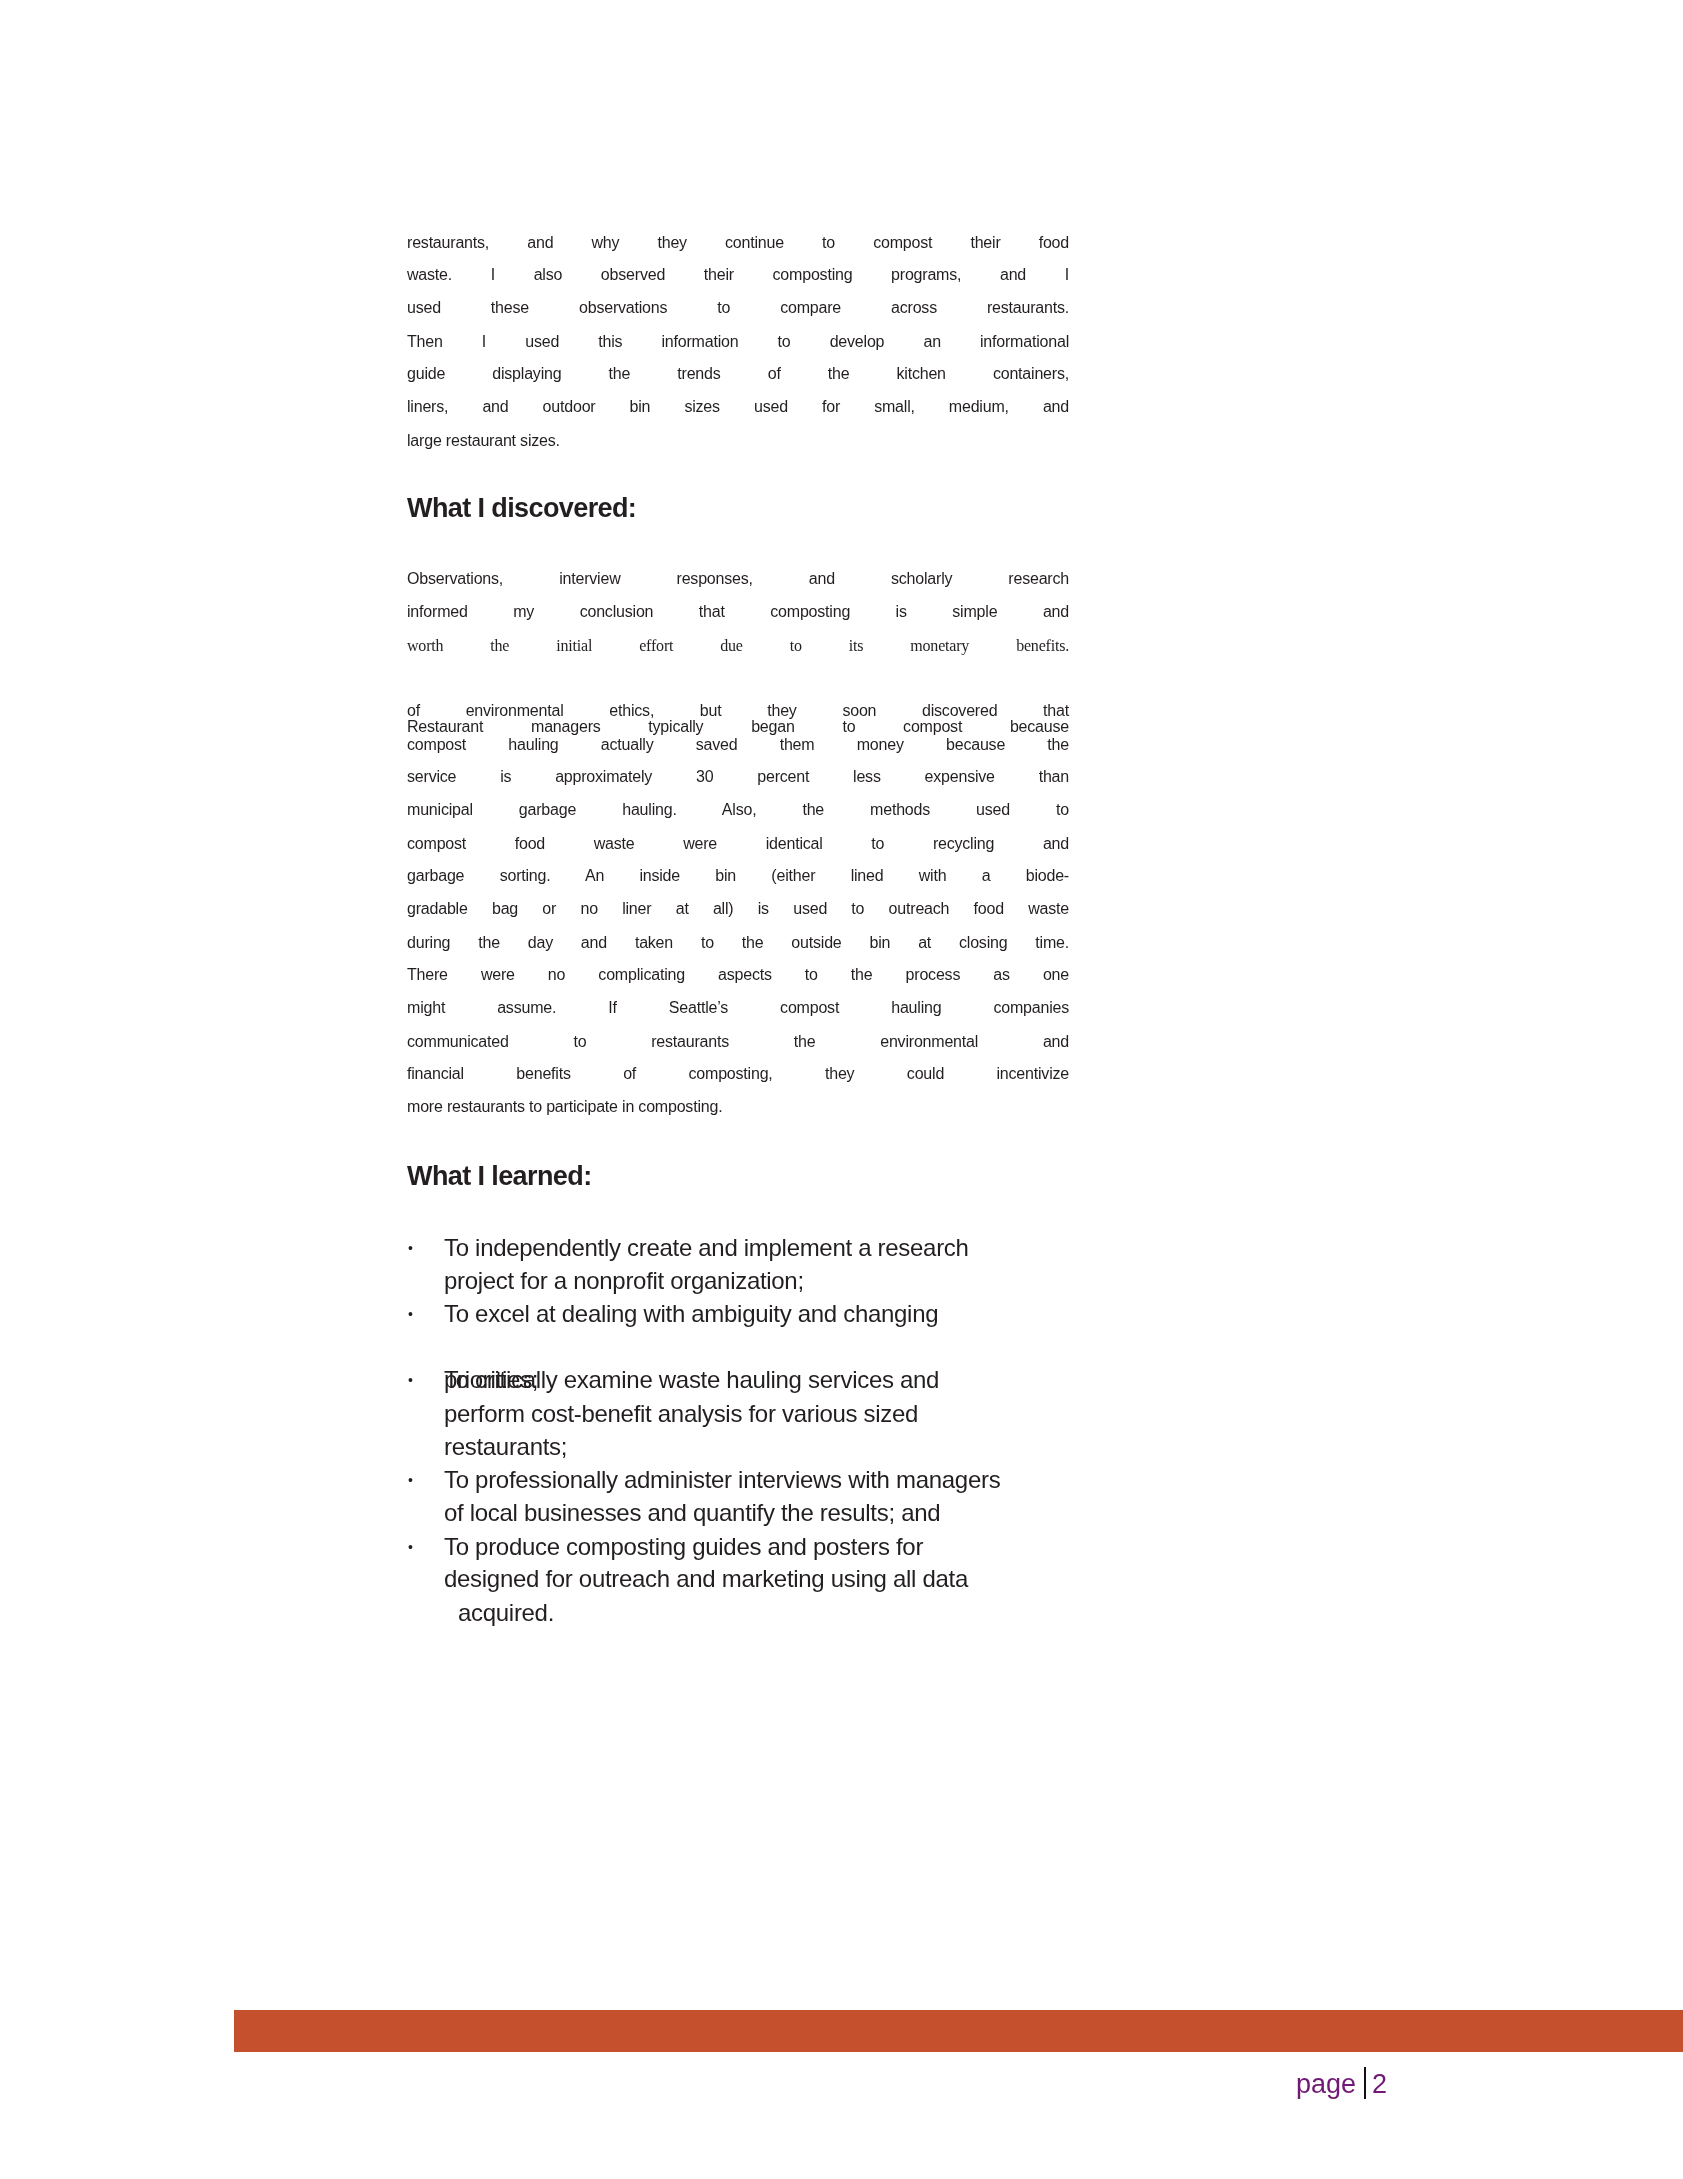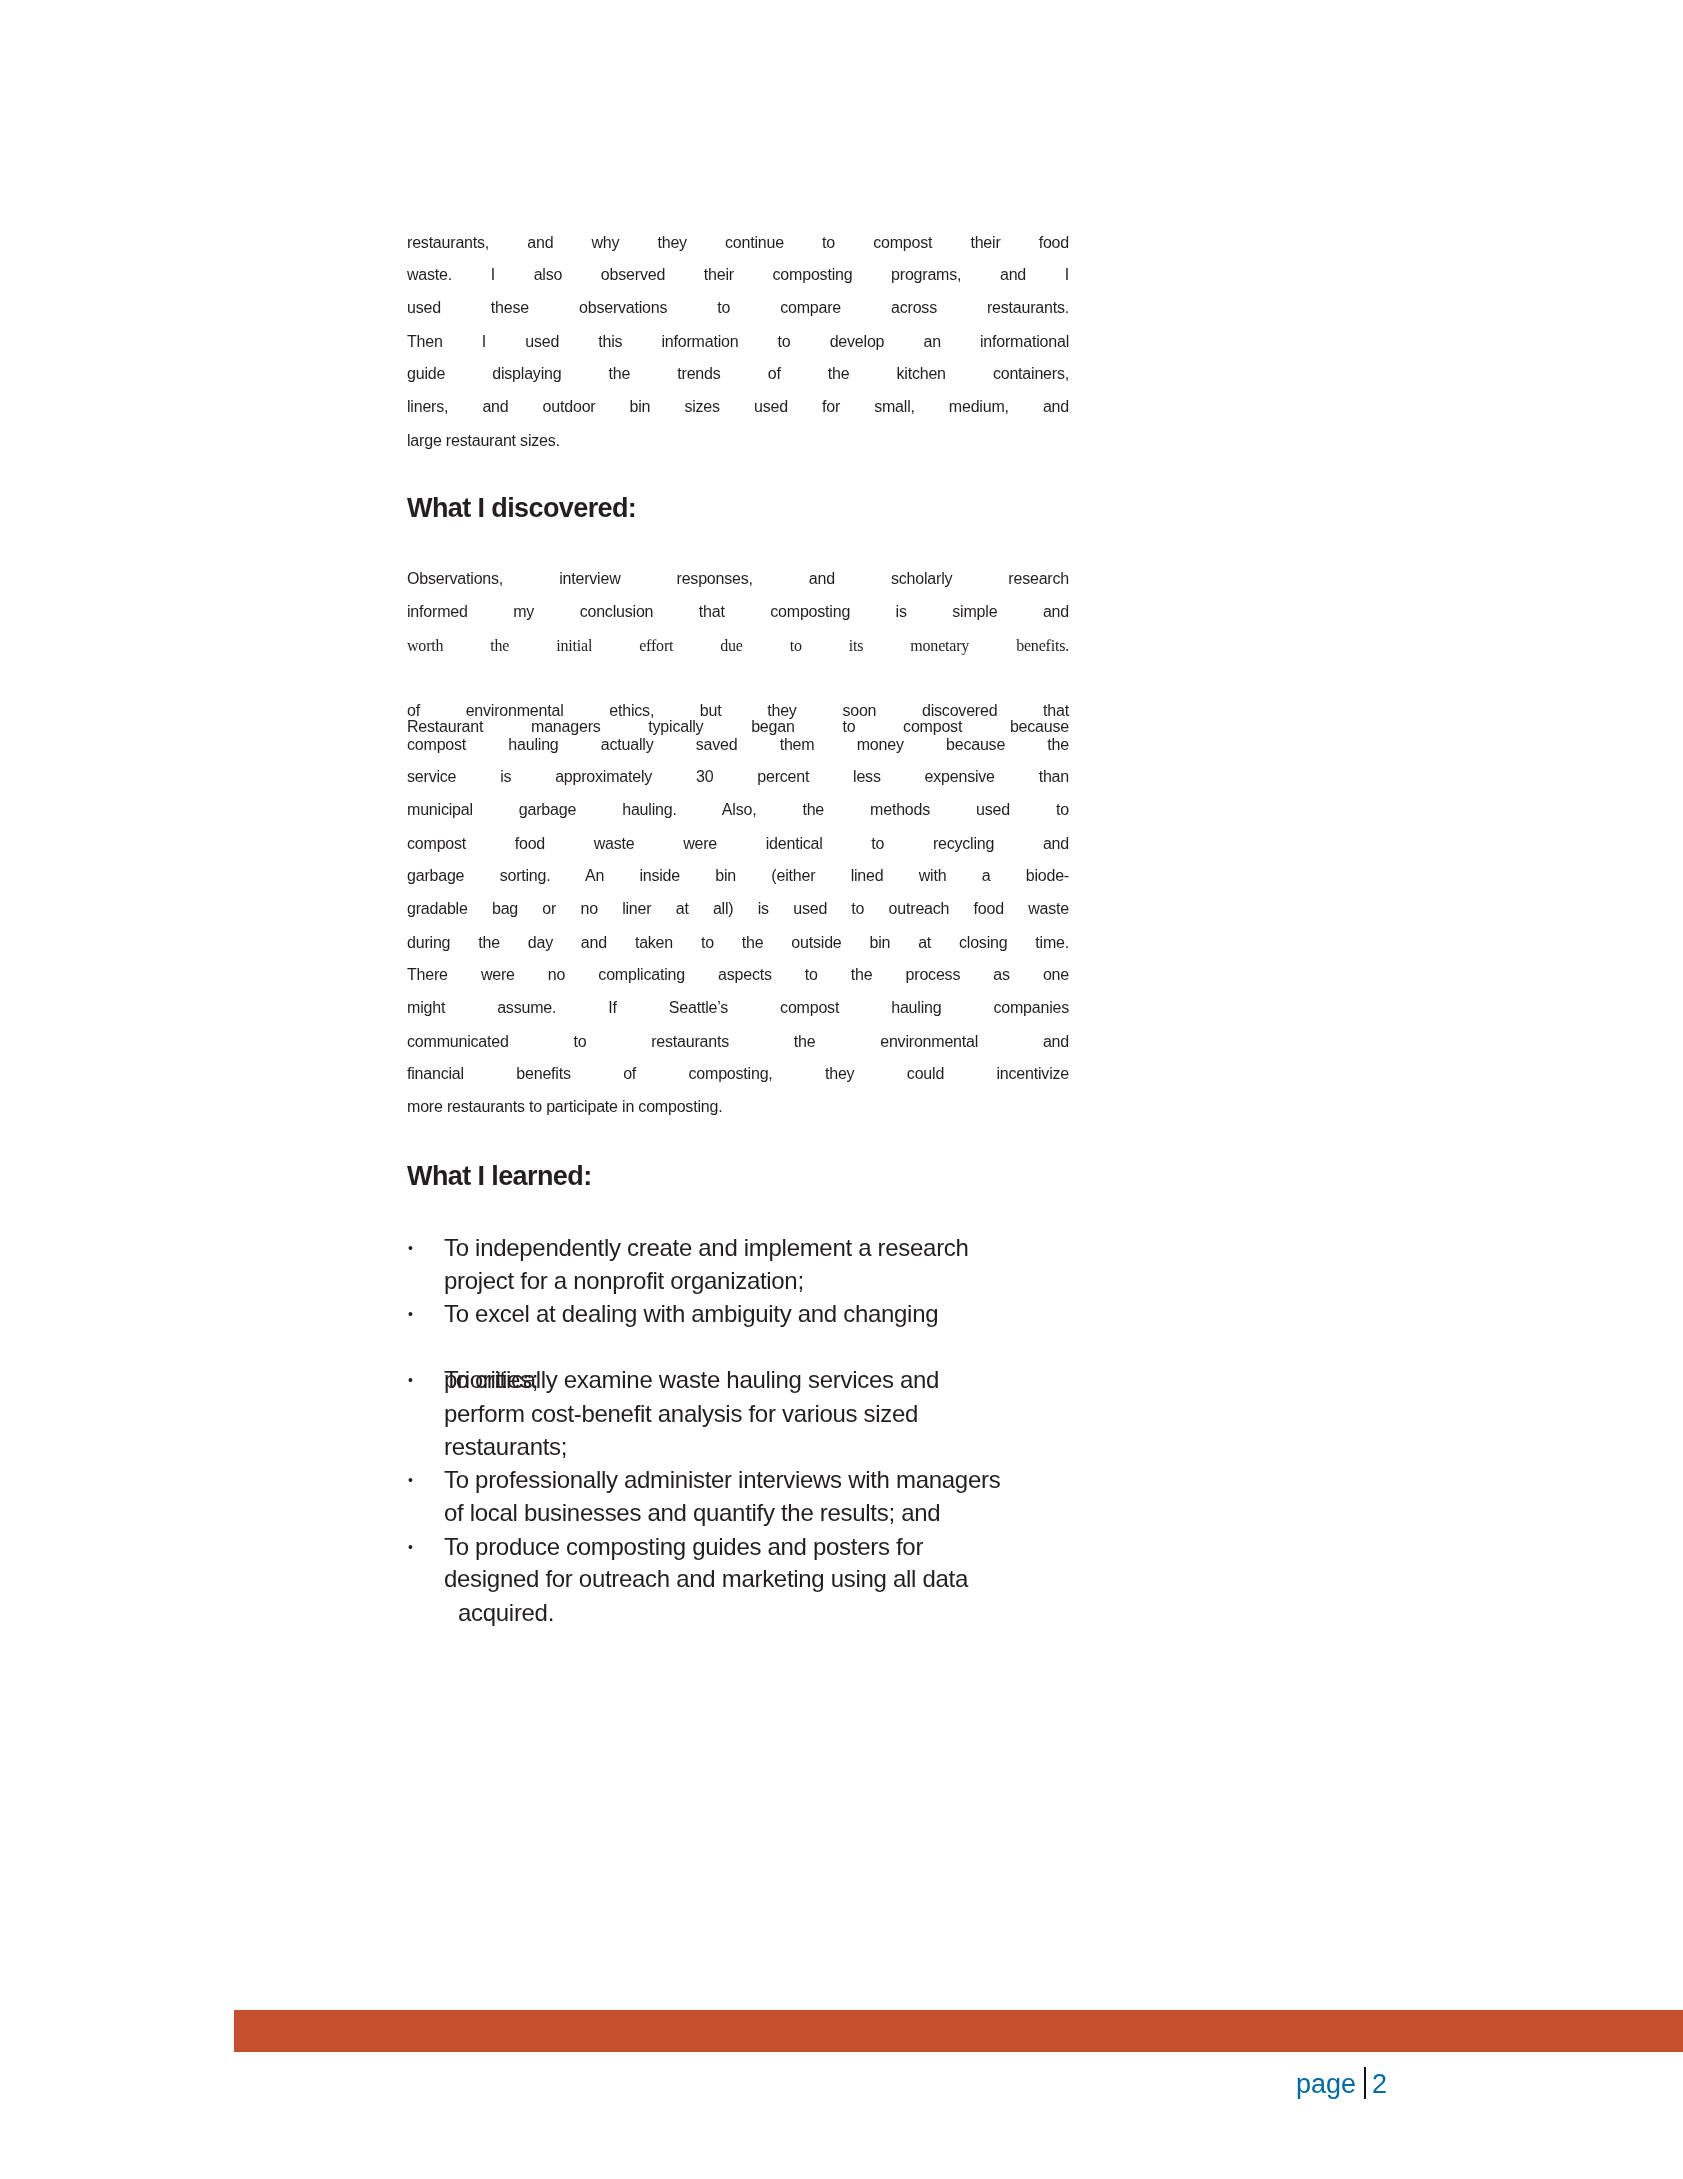--- a/index.html
+++ b/index.html
@@ -7,21 +7,21 @@
          font-family: "Liberation Sans", "DejaVu Sans", sans-serif; color: #231f20; }
   .col { position: absolute; left: 407px; width: 662px; }
   .line { position: absolute; left: 0; width: 662px; height: 34px; font-size: 16px; line-height: 34px;
           white-space: nowrap; text-align: justify; text-align-last: justify; letter-spacing: -0.2px; }
   .line.last { text-align-last: left; }
   .heading { position: absolute; left: 0; font-size: 27px; font-weight: bold; line-height: 34px;
              letter-spacing: -0.6px; white-space: nowrap; }
   .bullet-dot { position: absolute; left: 1px; width: 8px; height: 34px; line-height: 34px; font-size: 14px; }
   .bline { position: absolute; left: 37px; font-size: 24px; line-height: 34px; white-space: nowrap; letter-spacing: -0.3px; }
   .footer-bar { position: absolute; left: 234px; right: 0; top: 2010px; height: 42px; }
-  .page-num { position: absolute; left: 1296px; top: 2067px; font-size: 27px; line-height: 34px; white-space: nowrap; color: #0369a1; }
+  .page-num { position: absolute; left: 1296px; top: 2067px; font-size: 27px; line-height: 34px; white-space: nowrap; color: #701a75; }
   .page-sep { display: inline-block; width: 2px; height: 32px; background: #111; vertical-align: -6px; margin: 0 6px 0 8px; }
 </style>
 </head>
 <body>
 
 <div class="col" style="top:0;">
 
   <div>
     <div class="line" style="top:226px;">restaurants, and why they continue to compost their food</div>
     <div class="line" style="top:258px;">waste. I also observed their composting programs, and I</div>

